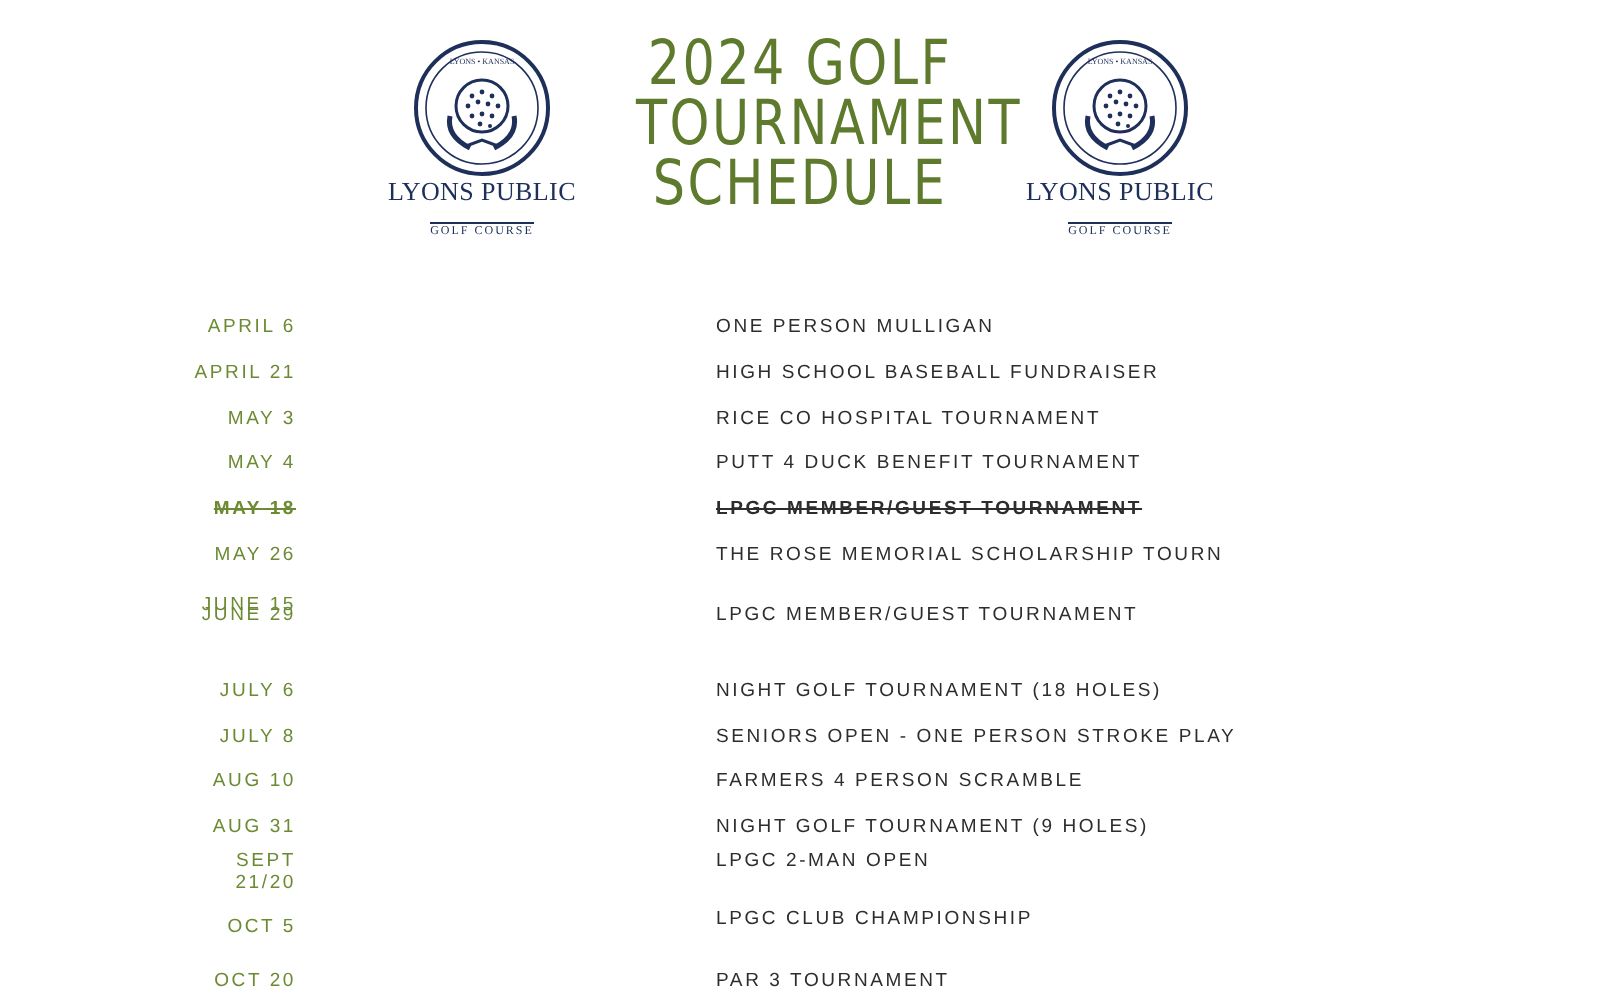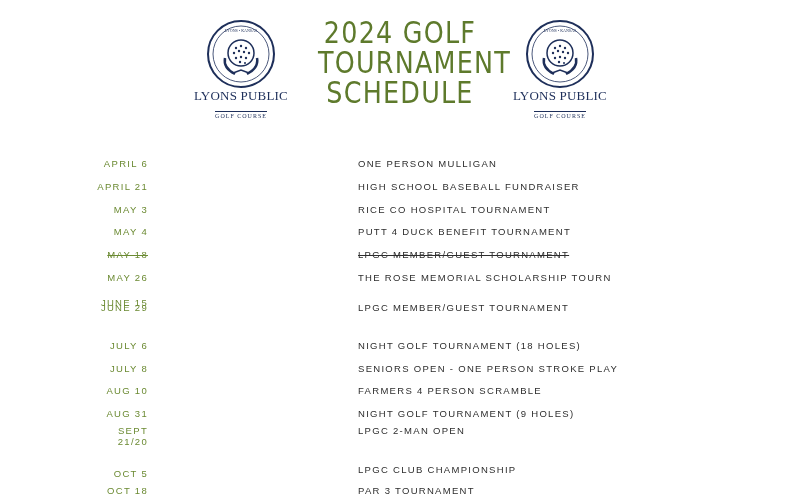--- a/index.html
+++ b/index.html
@@ -37,21 +37,21 @@
   .schedule { position: absolute; left: 0; top: 152px; width: 800px; }
   .row { position: absolute; left: 0; width: 648px; height: 20px; }
   .date {
     position: absolute; right: 500px; width: 80px; text-align: right;
     color: #6b8a32; font-size: 9.5px; letter-spacing: 1.3px; line-height: 11px;
   }
   .event {
     position: absolute; left: 318px; color: #2d2d2d;
     font-size: 9.5px; letter-spacing: 1.3px; white-space: nowrap; line-height: 11px; margin-left: 40px;
   }
-  .row.struck .date, .row.struck .event { text-decoration: line-through; }
+  .row.struck .date, .row.struck .event { text-decoration: line-through; font-weight: bold; }
 </style>
 </head>
 <body>
 
 <div class="logo left">
   <svg width="72" height="72" viewBox="0 0 72 72">
     <circle cx="36" cy="36" r="33" fill="none" stroke="#1e2f5a" stroke-width="2"></circle>
     <circle cx="36" cy="36" r="28" fill="none" stroke="#1e2f5a" stroke-width="0.8"></circle>
     <circle cx="36" cy="35" r="13" fill="#fff" stroke="#1e2f5a" stroke-width="1.5"></circle>
     <g fill="#1e2f5a">
@@ -156,21 +156,21 @@
       <span class="event">FARMERS 4 PERSON SCRAMBLE</span>
     </div>
   <div class="row" style="top:256px">
       <span class="date">AUG 31</span>
       <span class="event">NIGHT GOLF TOURNAMENT (9 HOLES)</span>
     </div>
   <div class="row" style="top:273px">
       <span class="date" style="width:40px">SEPT 21/20</span>
       <span class="event">LPGC 2-MAN OPEN</span>
     </div>
-  <div class="row" style="top:316px">
+  <div class="row" style="top:306px">
       <span class="date">OCT 5</span>
       <span class="event" style="top:-4px">LPGC CLUB CHAMPIONSHIP</span>
     </div>
   <div class="row" style="top:333px">
-      <span class="date">OCT 18</span>
+      <span class="date">OCT 20</span>
       <span class="event">PAR 3 TOURNAMENT</span>
     </div>
 </div>
 
 </body></html>

